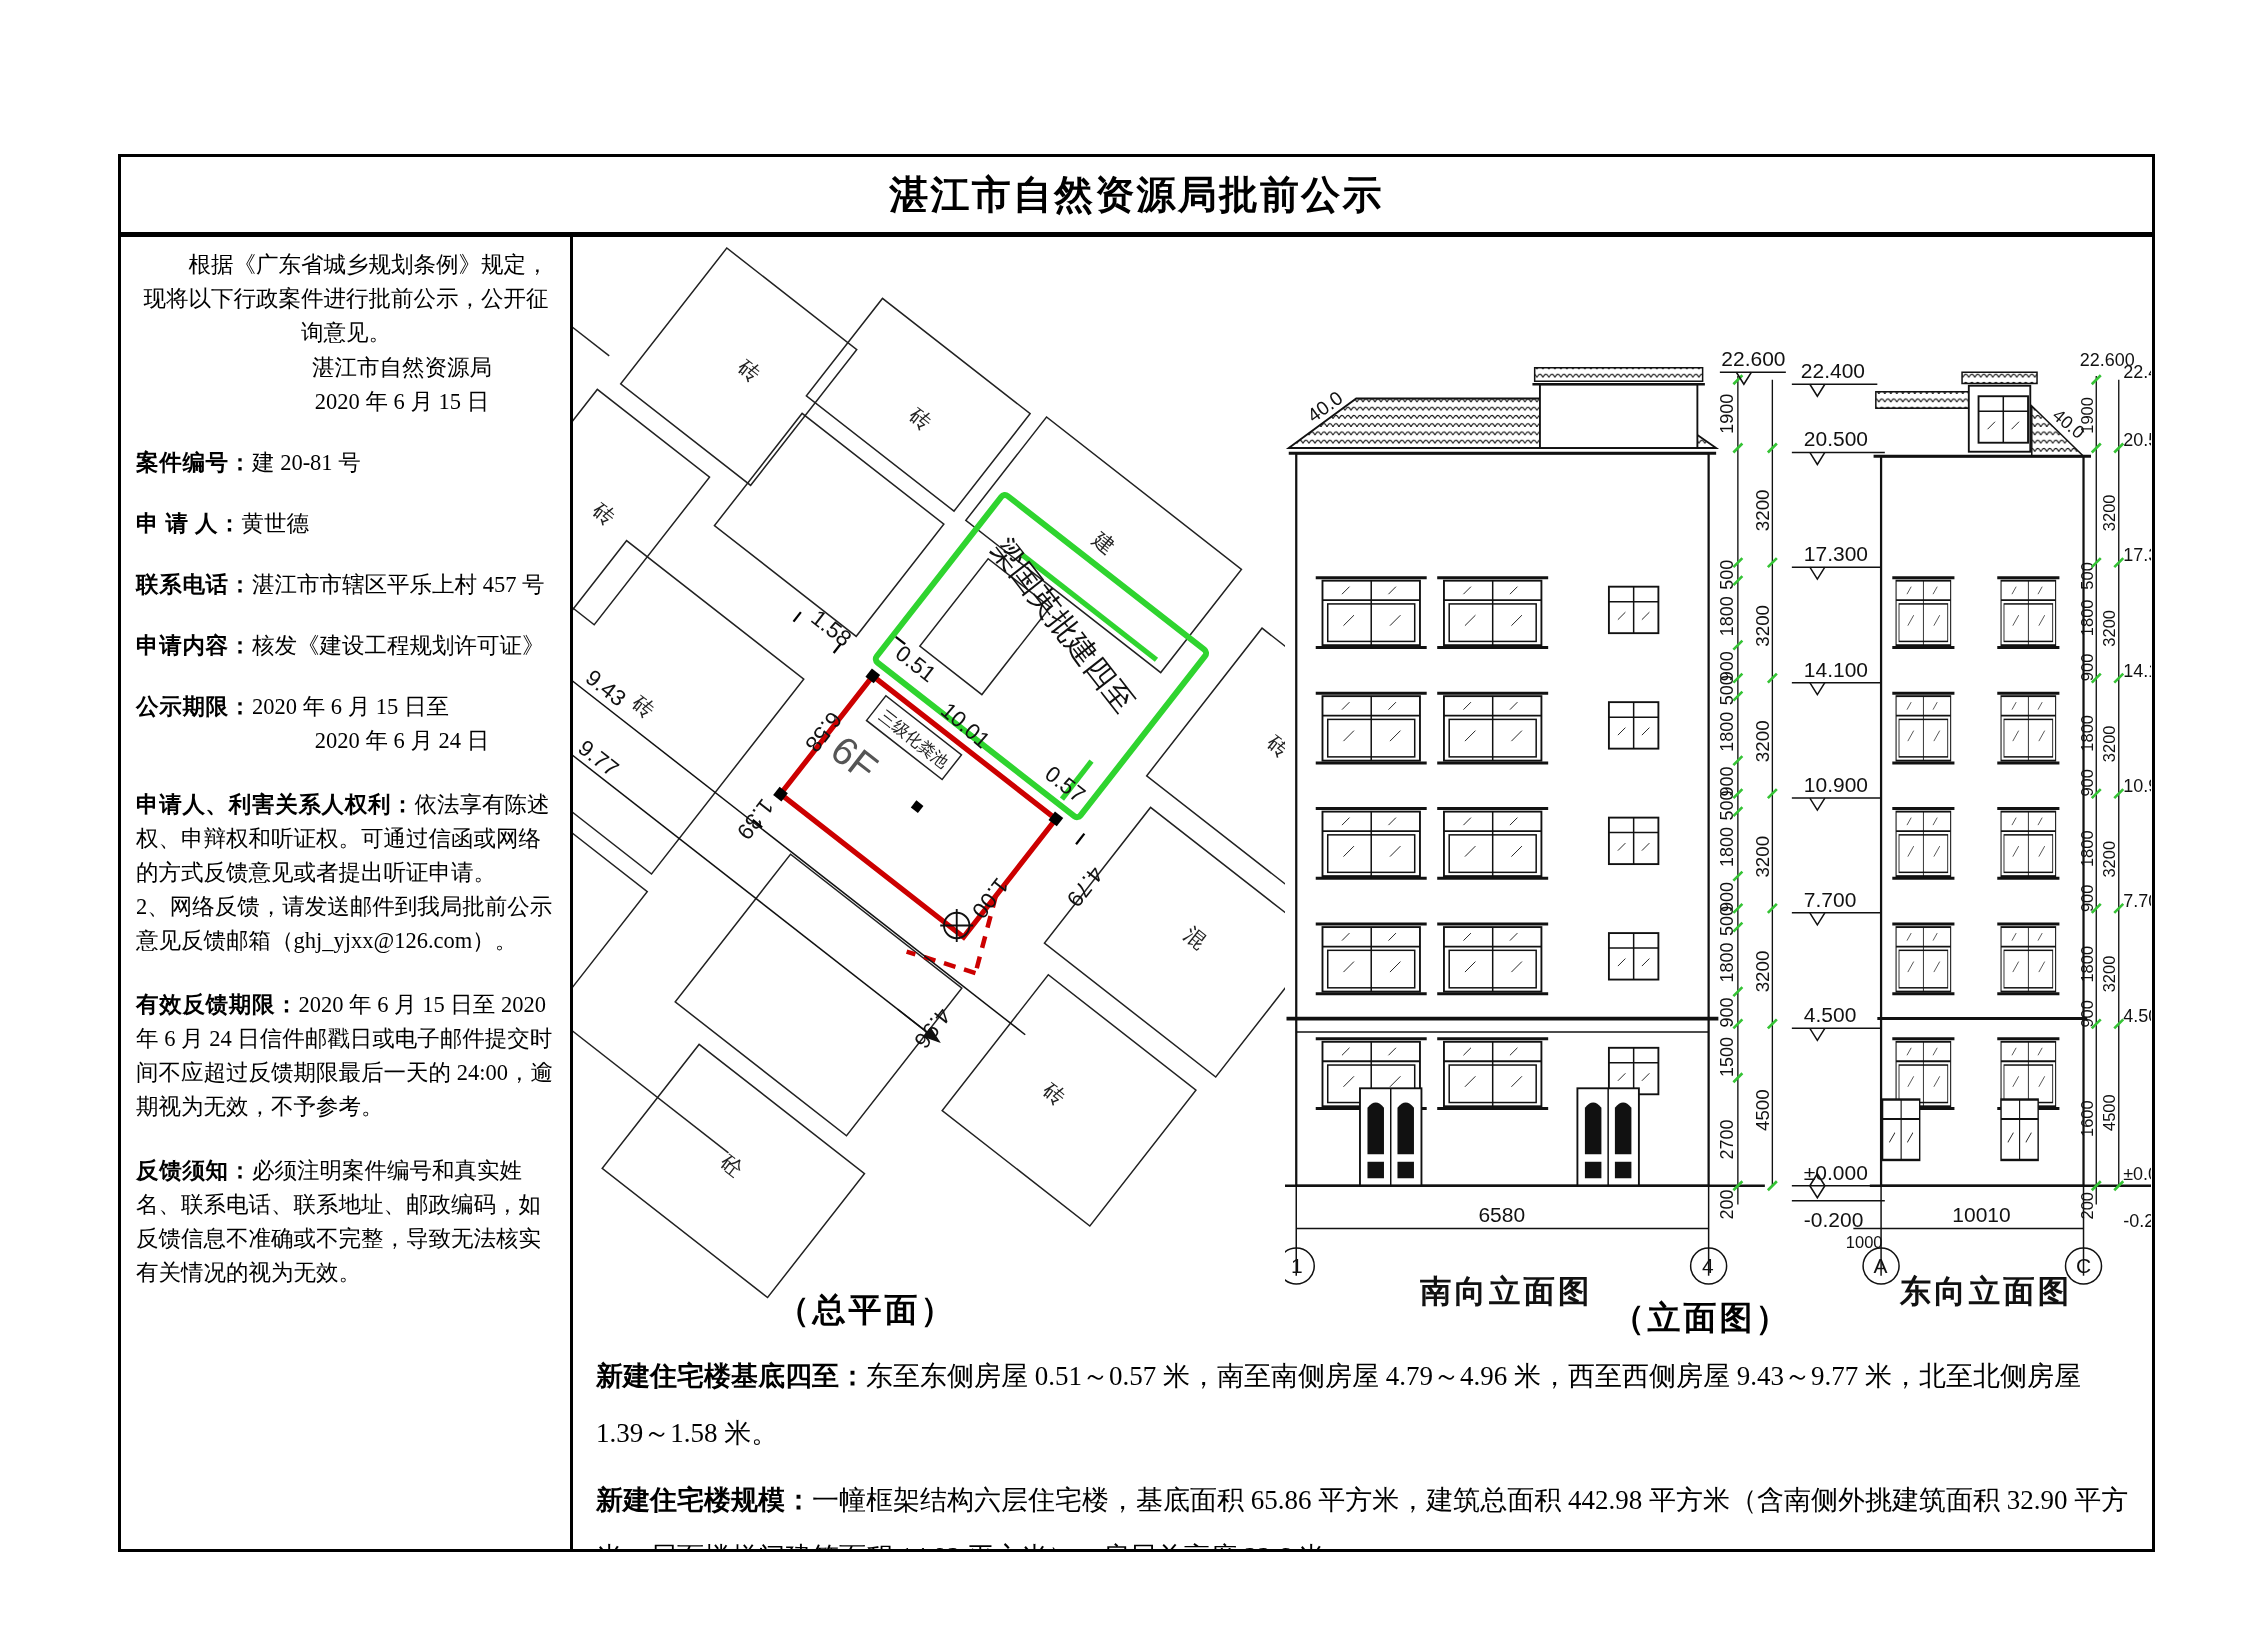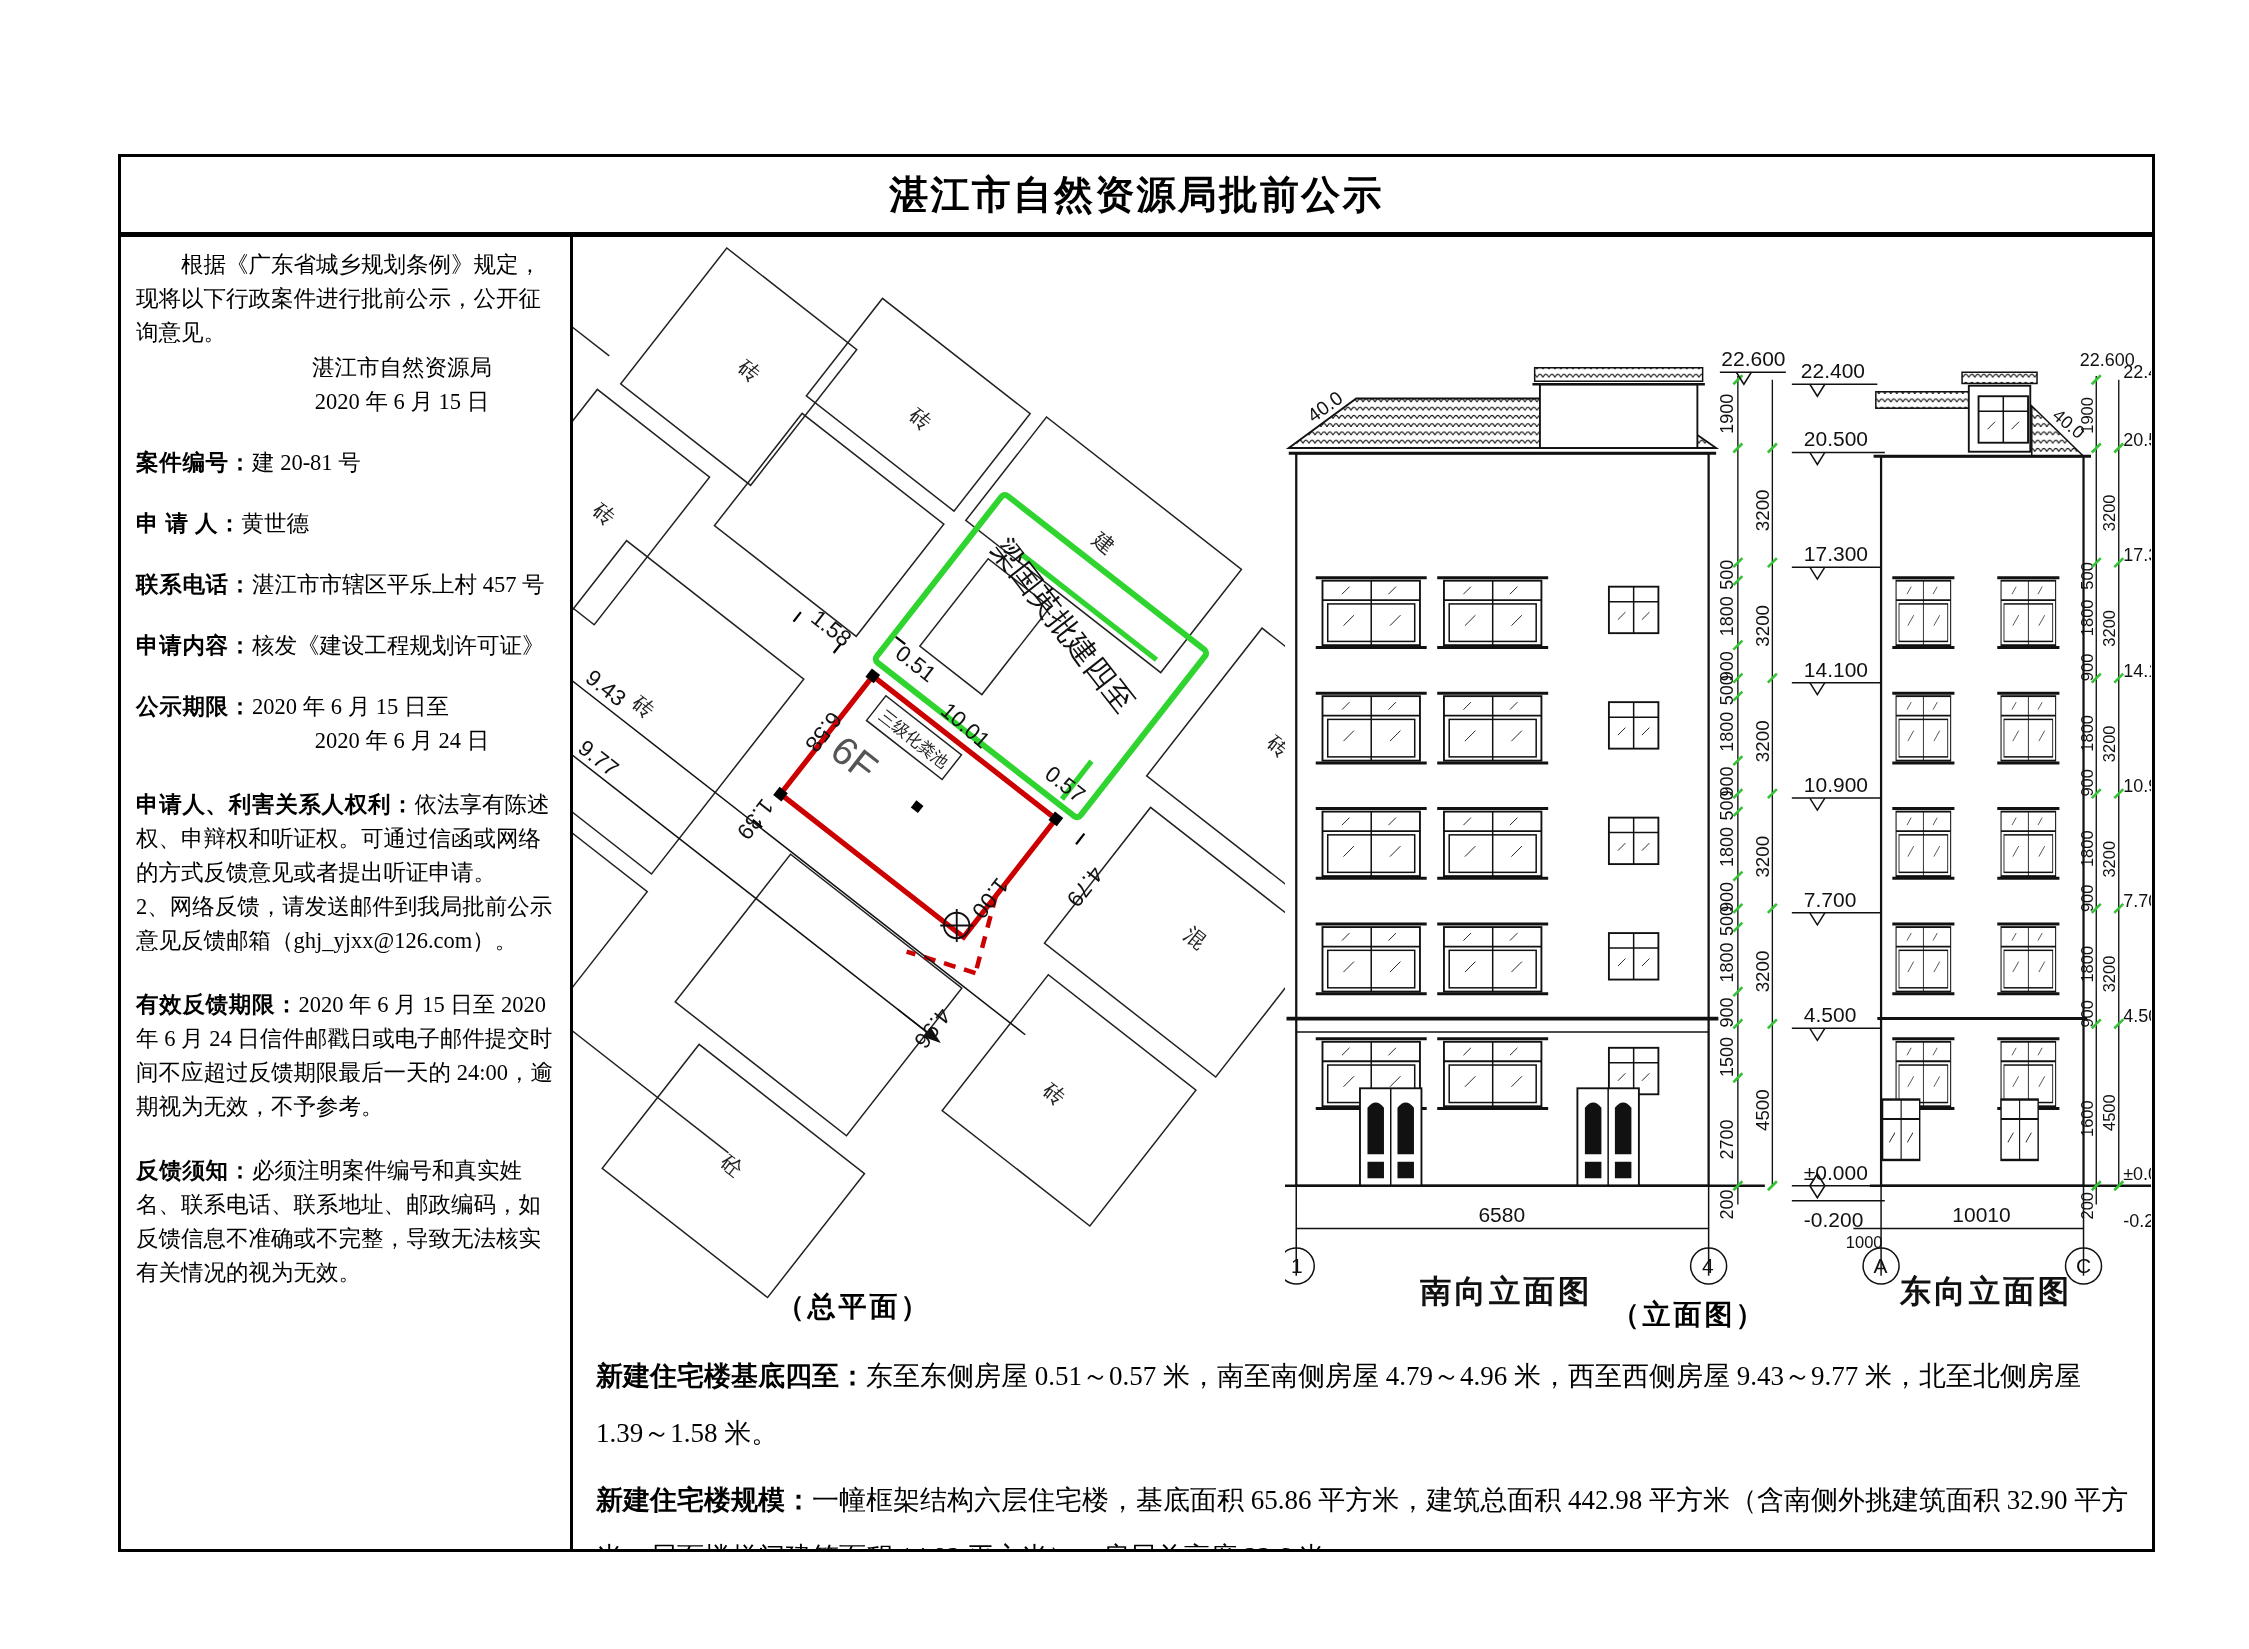--- a/index.html
+++ b/index.html
@@ -5,29 +5,29 @@
   html,body{margin:0;padding:0;background:#fff;width:2250px;height:1650px;overflow:hidden;
     font-family:"Liberation Serif","DejaVu Serif",serif;color:#000;}
   #doc{position:absolute;left:118px;top:154px;width:2037px;height:1398px;
     border:3.7px solid #000;box-sizing:border-box;background:#fff;}
   #titlebar{height:75px;border-bottom:5.2px solid #000;display:flex;align-items:center;justify-content:center;}
   #titlebar .t{font-size:39px;font-weight:bold;letter-spacing:2.2px;font-family:"Liberation Sans","DejaVu Sans",sans-serif;}
   #content{display:flex;height:1314px;}
   
   #leftpanel{width:420px;min-width:420px;border-right:3px solid #000;padding:10.5px 13.5px 7.5px 15px;
     font-size:22.5px;line-height:34px;}
-  #leftpanel .indent{text-indent:45px;margin:0 0 1.5px 0;}
+  #leftpanel .indent{text-indent:45px;margin:0 0 1.5px 0;text-align:center;}
   #leftpanel .r{text-align:center;padding-left:112px;}
   #leftpanel .fld{margin:27px 0 0 0;}
   #leftpanel .fld2{margin:0 0 0 112px;text-align:center;}
   #leftpanel b{font-family:Liberation Serif, serif;letter-spacing:0.7px;}
   #leftpanel .para{margin:30px 0 0 0;}
   
   #rightarea{position:relative;flex:1;overflow:hidden;}
-  .cap{position:absolute;font-size:28px;font-weight:bold;letter-spacing:3px;}
+  .cap{position:absolute;font-size:33px;font-weight:bold;letter-spacing:3px;}
   #footer{position:absolute;left:13.5px;top:1101px;width:1556px;font-size:27px;line-height:57px;}
   #footer p{margin:10px;}
   #footer b{font-family:"Liberation Sans","DejaVu Sans",sans-serif;}
   svg{position:absolute;top:0;}
   svg text{font-family:"Liberation Sans","DejaVu Sans",sans-serif;}
   .mapdim{font-size:30px;fill:#111;}
 </style>
 </head>
 <body>
 

